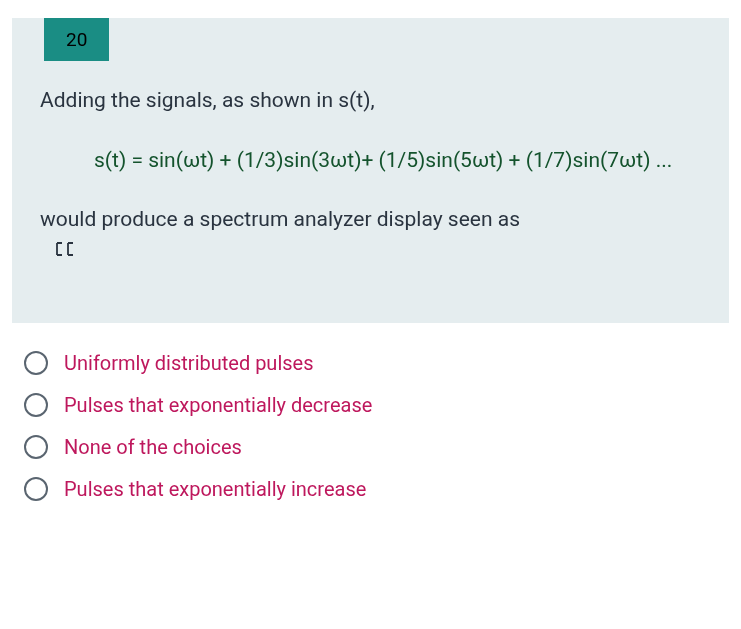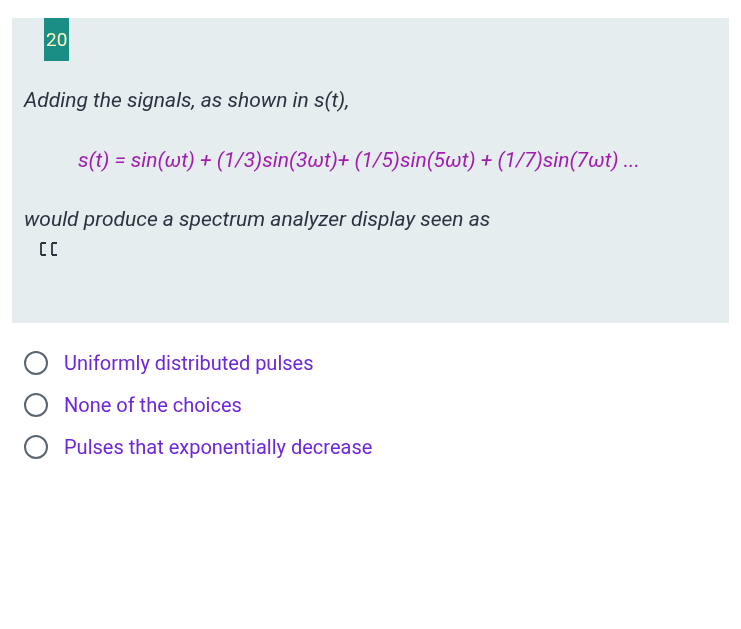--- a/index.html
+++ b/index.html
@@ -14,42 +14,41 @@
       height: 629px;
       padding: 18px 12px;
     }
     .question-box {
       background: #e5edef;
       padding: 0 0 60px 0;
       position: relative;
     }
     .question-number {
       background: #1a8d84;
-      color: #fef9c3;
+      color: #000000;
       display: inline-block;
-      padding: 10px 2px;
+      padding: 10px 22px;
       font-size: 19px;
       font-weight: 400;
       margin-left: 32px;
     }
     .question-text {
-      padding: 24px 28px 0 12px;
+      padding: 24px 28px 0 28px;
       color: #2a3440;
       font-size: 21px;
       line-height: 1.5;
-      font-style: italic;
     }
     .question-line1 {
       margin-bottom: 28px;
     }
     .formula {
       padding-left: 54px;
       margin-bottom: 28px;
       font-size: 21px;
-      color: #a21caf;
+      color: #14532d;
     }
     .question-line2 {
     }
     .icon-indent {
       padding-left: 16px;
       color: #2a3440;
       font-size: 18px;
       letter-spacing: 1px;
     }
     .options {
@@ -63,21 +62,21 @@
     }
     .radio {
       width: 24px;
       height: 24px;
       border: 2px solid #5a6570;
       border-radius: 50%;
       margin-right: 16px;
       flex-shrink: 0;
     }
     .option-label {
-      color: #6d28d9;
+      color: #be185d;
       font-size: 20px;
     }
   </style>
 </head>
 <body>
 
 <div class="question-box">
   <div class="question-number">20</div>
   <div class="question-text">
     <div class="question-line1">Adding the signals, as shown in s(t),</div>
@@ -91,19 +90,23 @@
   </div>
 </div>
 
 <div class="options">
   <div class="option-row">
     <div class="radio"></div>
     <div class="option-label">Uniformly distributed pulses</div>
   </div>
   <div class="option-row">
     <div class="radio"></div>
+    <div class="option-label">Pulses that exponentially decrease</div>
+  </div>
+  <div class="option-row">
+    <div class="radio"></div>
     <div class="option-label">None of the choices</div>
   </div>
   <div class="option-row">
     <div class="radio"></div>
-    <div class="option-label">Pulses that exponentially decrease</div>
+    <div class="option-label">Pulses that exponentially increase</div>
   </div>
 </div>
 
 </body></html>

